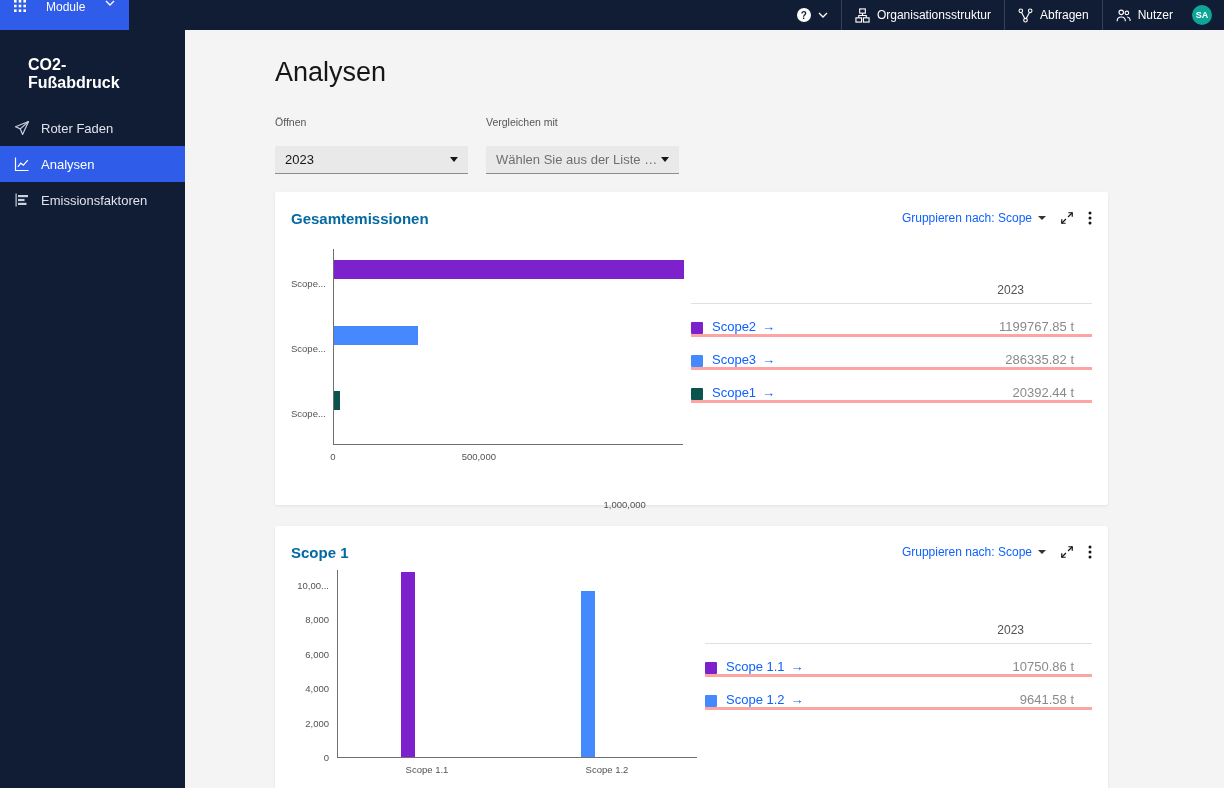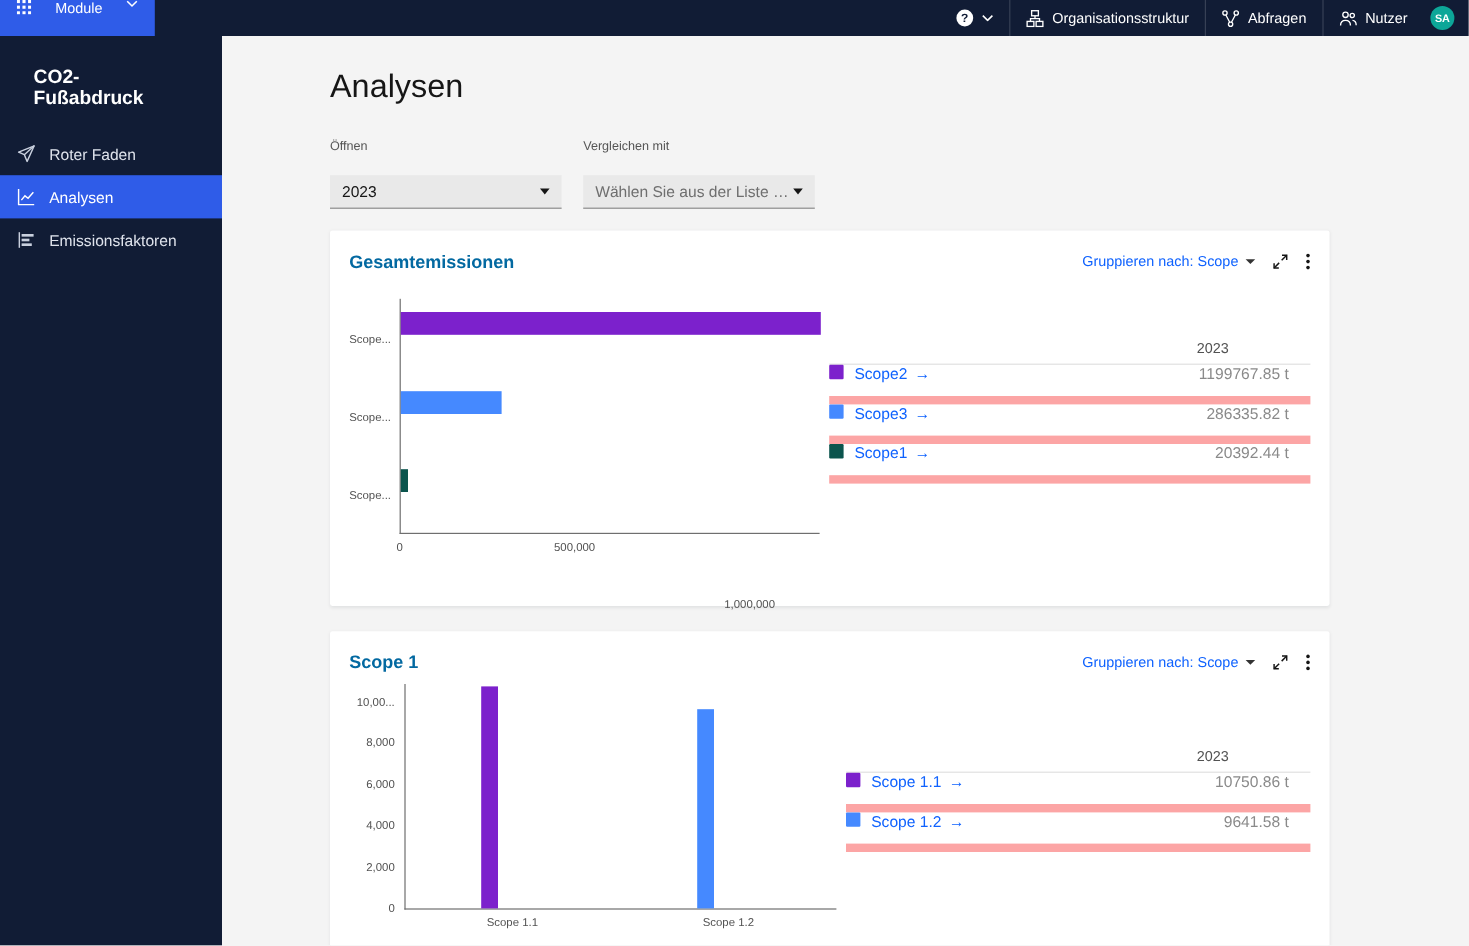--- a/index.html
+++ b/index.html
@@ -66,21 +66,21 @@
   .tick-label { position:absolute; font-size:9.5px; color:#525252; line-height:12px; }
   .ylab { text-align:right; }
   .xtick { text-align:center; }
 
   
   .mini-table { flex:1; margin-left:8px; }
   .card-0 .mini-table { margin-top:48px; }
   .card-1 .mini-table { margin-top:54px; }
   .thead { display:flex; justify-content:flex-end; align-items:center; height:28px;
            padding-right:68px; font-size:12px; color:#525252; border-bottom:1px solid #e0e0e0; }
-  .trow { display:flex; align-items:flex-start; height:33px; border-bottom:7px solid #fca5a5; }
+  .trow { display:flex; align-items:flex-end; height:33px; border-bottom:3px solid #fca5a5; }
   .swatch { width:12px; height:12px; border-radius:1px; margin-right:9px; flex-shrink:0; }
   .tlink { font-size:13px; color:#0f62fe; text-decoration:none; cursor:pointer; }
   .arrow { color:#0f62fe; font-size:13px; margin-left:6px; cursor:pointer; }
   .tval { margin-left:auto; padding-right:18px; font-size:13px; color:#8a8a8a; }
 </style>
 </head>
 <body>
 
 <header class="topbar">
   <button class="module-btn">

